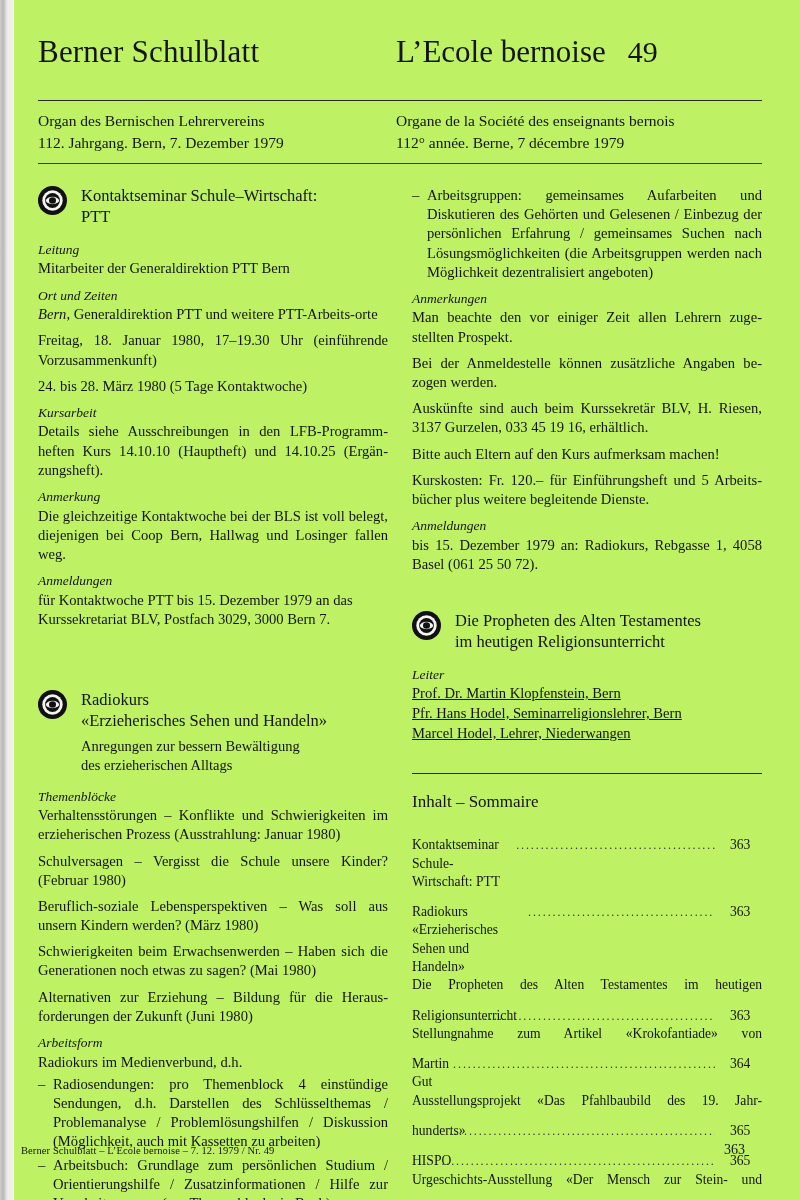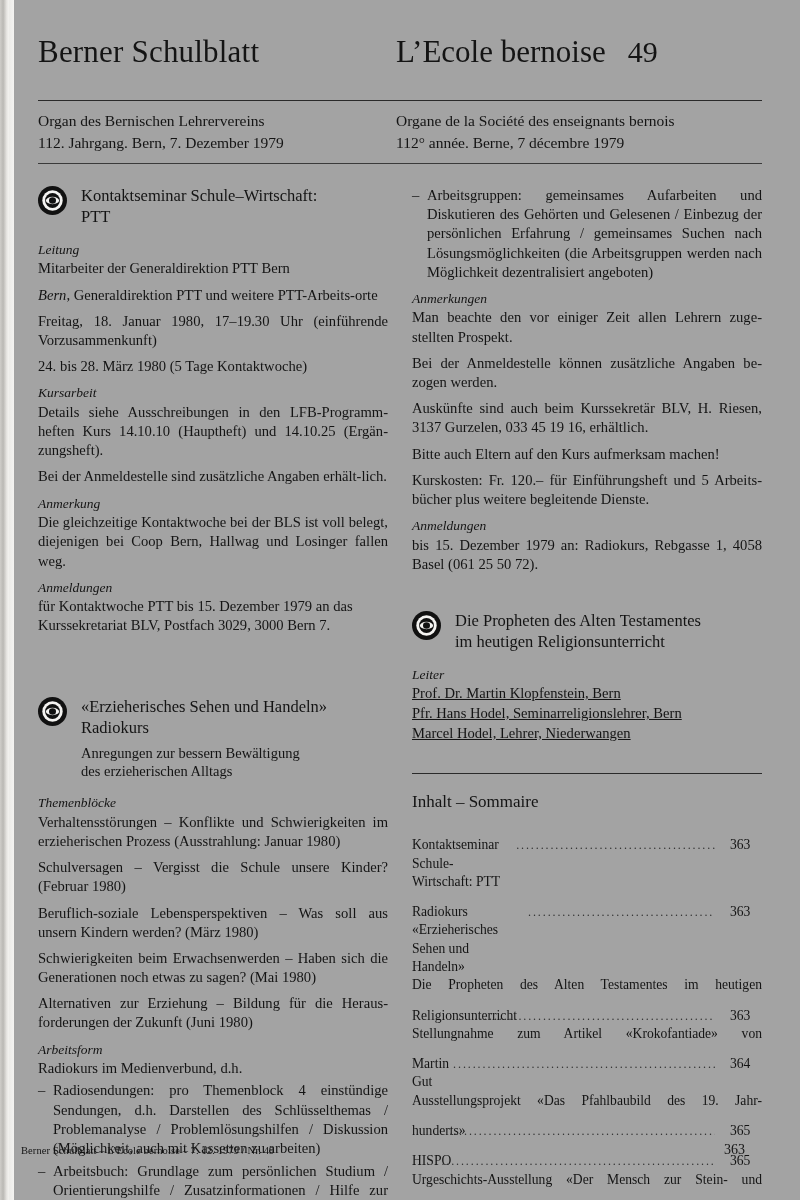--- a/index.html
+++ b/index.html
@@ -12,21 +12,21 @@
     height: 1200px;
     overflow: hidden;
     font-family: "Liberation Serif", "DejaVu Serif", serif;
     color: #141414;
   }
 
   #page {
     position: relative;
     width: 800px;
     height: 1200px;
-    background: #a3a3a3;
+    background: #bef264;
     box-sizing: border-box;
   }
   
   #scan-edge {
     position: absolute;
     left: 0; top: 0;
     width: 9px; height: 1200px;
     background: linear-gradient(to right, #cfcdc9 0%, #bab8b4 35%, #e7e5e2 75%, #f4f3f1 100%);
   }
   #scan-edge2 {
@@ -275,27 +275,27 @@
             </span>
             <div class="art-title">
               <div>Kontaktseminar Schule–Wirtschaft:</div>
               <div>PTT</div>
             </div>
           </div>
 
           <div class="lbl">Leitung</div>
           <p class="body noj">Mitarbeiter der Generaldirektion PTT Bern</p>
 
+          <div class="lbl">Ort und Zeiten</div>
           <p class="body"><span class="it">Bern</span><span>, Generaldirektion PTT und weitere PTT-Arbeits-orte</span></p>
           <p class="body">Freitag, 18. Januar 1980, 17–19.30 Uhr (einführende Vorzusammenkunft)</p>
           <p class="body noj">24. bis 28. März 1980 (5 Tage Kontaktwoche)</p>
 
           <div class="lbl">Kursarbeit</div>
           <p class="body">Details siehe Ausschreibungen in den LFB-Programm-heften Kurs 14.10.10 (Hauptheft) und 14.10.25 (Ergän-zungsheft).</p>
-          <p class="body">Bei der Anmeldestelle sind zusätzliche Angaben erhält-lich.</p>
 
           <div class="lbl">Anmerkung</div>
           <p class="body">Die gleichzeitige Kontaktwoche bei der BLS ist voll belegt, diejenigen bei Coop Bern, Hallwag und Losinger fallen weg.</p>
 
           <div class="lbl">Anmeldungen</div>
           <p class="body noj">für Kontaktwoche PTT bis 15. Dezember 1979 an das Kurssekretariat BLV, Postfach 3029, 3000 Bern 7.</p>
         </div>
 
         <div class="gap-lg"></div>
 
@@ -305,22 +305,22 @@
               <svg width="29" height="29" viewBox="0 0 29 29">
                 <circle cx="14.5" cy="14.5" r="14.5" fill="#111"></circle>
                 <circle cx="14.5" cy="14.5" r="10.2" fill="#f4f3f1"></circle>
                 <circle cx="14.5" cy="14.5" r="7.4" fill="#111"></circle>
                 <ellipse cx="14.5" cy="14.5" rx="6.6" ry="3.7" fill="#f4f3f1"></ellipse>
                 <ellipse cx="14.5" cy="14.5" rx="3.5" ry="3.3" fill="#111"></ellipse>
               </svg>
             </span>
             <div>
               <div class="art-title">
+                <div>Radiokurs</div>
                 <div>«Erzieherisches Sehen und Handeln»</div>
-                <div>Radiokurs</div>
               </div>
               <div class="art-sub">
                 <div>Anregungen zur bessern Bewältigung</div>
                 <div>des erzieherischen Alltags</div>
               </div>
             </div>
           </div>
 
           <div class="lbl">Themenblöcke</div>
           <p class="body">Verhaltensstörungen – Konflikte und Schwierigkeiten im erzieherischen Prozess (Ausstrahlung: Januar 1980)</p>

